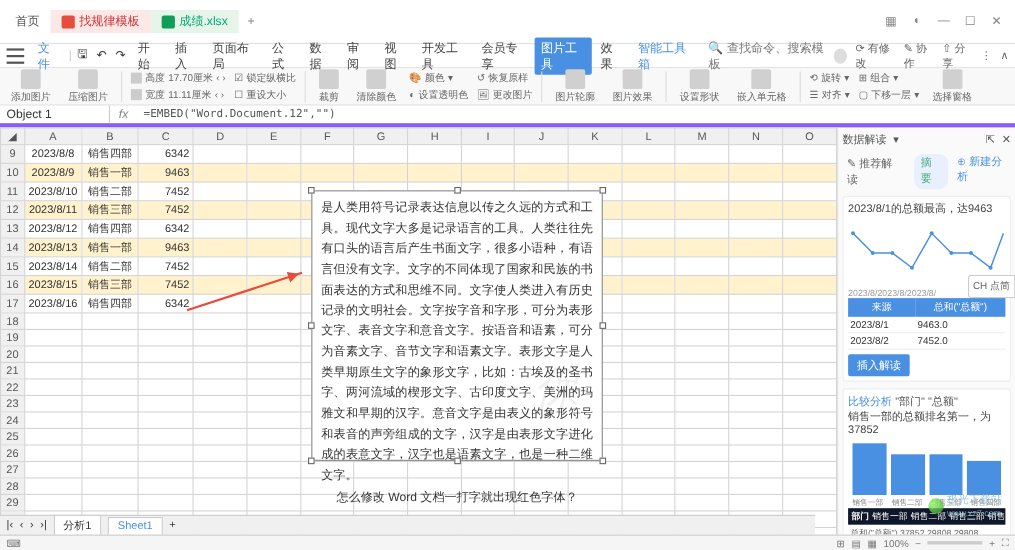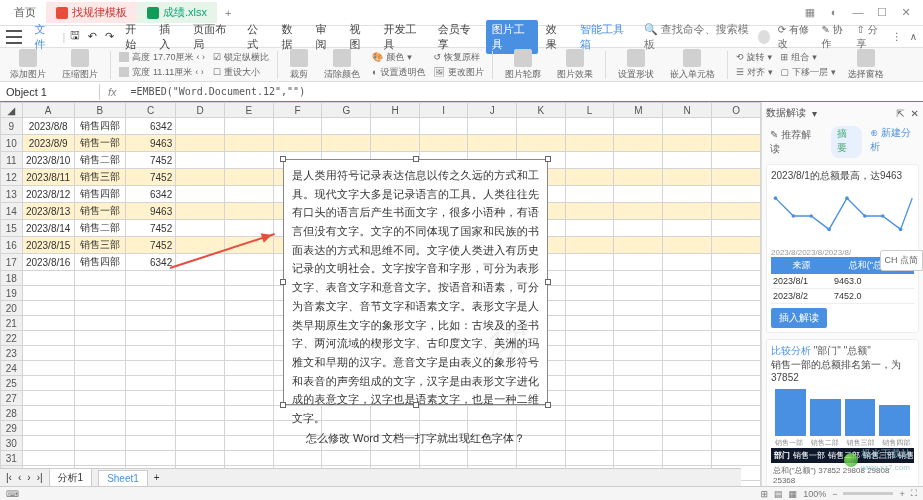--- a/index.html
+++ b/index.html
@@ -1,17 +1,17 @@
 <!DOCTYPE html>
 <html><head>
 <meta charset="utf-8">
 <style>
 *{box-sizing:border-box;margin:0;padding:0;font-family:"Microsoft YaHei",Arial,sans-serif}
 body{width:923px;height:500px;background:#f5f5f5;font-size:11px;color:#333;overflow:hidden;position:relative}
-.titlebar{height:26px;background:#fff;display:flex;align-items:center;border-bottom:1px solid #e0e0e0;padding:0 4px}
+.titlebar{height:40px;background:#fff;display:flex;align-items:center;border-bottom:1px solid #e0e0e0;padding:0 4px}
 .tab{padding:3px 10px;font-size:11px;display:flex;align-items:center;gap:4px;cursor:pointer}
 .tab.home{color:#555}
 .tab.red{background:#fce8e6;color:#c33}
 .tab.green{background:#e6f4ea;color:#0a7}
 .tab .dot{width:12px;height:12px;border-radius:2px;display:inline-block}
 .tab.red .dot{background:#e74c3c}
 .tab.green .dot{background:#0f9d58}
 .tab-add{padding:3px 8px;color:#888}
 .win-controls{margin-left:auto;display:flex;gap:10px;color:#888;padding-right:6px}
 .win-controls span{width:14px;text-align:center;cursor:pointer}
@@ -25,21 +25,21 @@
 .menubar .right{margin-left:auto;display:flex;gap:8px;align-items:center;color:#666;font-size:10px}
 .menubar .right .circ{width:14px;height:14px;border-radius:50%;background:#ddd;display:inline-block}
 .toolbar{height:34px;background:#f8f8f8;display:flex;align-items:center;padding:2px 6px;gap:8px;border-bottom:1px solid #ddd;font-size:10px;color:#555}
 .tgroup{display:flex;flex-direction:column;align-items:center;gap:1px;padding:0 4px}
 .tgroup .ico{width:18px;height:18px;background:#d0d0d0;border-radius:2px}
 .tgroup .lbl{font-size:9px;color:#666}
 .tdiv{width:1px;height:28px;background:#ddd}
 .tsmall{display:flex;flex-direction:column;gap:2px;font-size:9px;color:#666}
 .tsmall .row{display:flex;align-items:center;gap:3px;white-space:nowrap}
 .tsmall .sq{width:10px;height:10px;background:#ccc}
-.formulabar{height:20px;background:#fff;display:flex;align-items:center;border-bottom:1px solid #8b5cf6;font-size:11px}
+.formulabar{height:20px;background:#fff;display:flex;align-items:flex-start;border-bottom:4px solid #8b5cf6;font-size:11px}
 .fb-name{width:100px;padding:2px 6px;border-right:1px solid #ccc;color:#333}
 .fb-fx{padding:2px 8px;color:#888;font-style:italic}
 .fb-formula{flex:1;padding:2px 6px;color:#555;font-family:Consolas,monospace;font-size:10px}
 .main{display:flex;height:396px}
 .sheet-area{flex:1;position:relative;background:#fff;overflow:hidden}
 table.sheet{border-collapse:collapse;font-size:10px;table-layout:fixed}
 table.sheet th,table.sheet td{border:1px solid #d4d4d4;padding:1px 3px;height:15px;text-align:center;background:#fff;overflow:hidden;white-space:nowrap}
 table.sheet th{background:#f0f0f0;color:#555;font-weight:normal}
 table.sheet th.rowh{width:22px}
 table.sheet th.colh{width:52px}
@@ -538,20 +538,38 @@
             <td></td>
             <td></td>
             <td></td>
             <td></td>
             <td></td>
             <td></td>
             <td></td>
             <td></td>
           </tr>
           <tr>
+            <th class="rowh">26</th>
+            <td></td>
+            <td></td>
+            <td></td>
+            <td></td>
+            <td></td>
+            <td></td>
+            <td></td>
+            <td></td>
+            <td></td>
+            <td></td>
+            <td></td>
+            <td></td>
+            <td></td>
+            <td></td>
+            <td></td>
+          </tr>
+          <tr>
             <th class="rowh">27</th>
             <td></td>
             <td></td>
             <td></td>
             <td></td>
             <td></td>
             <td></td>
             <td></td>
             <td></td>
             <td></td>

